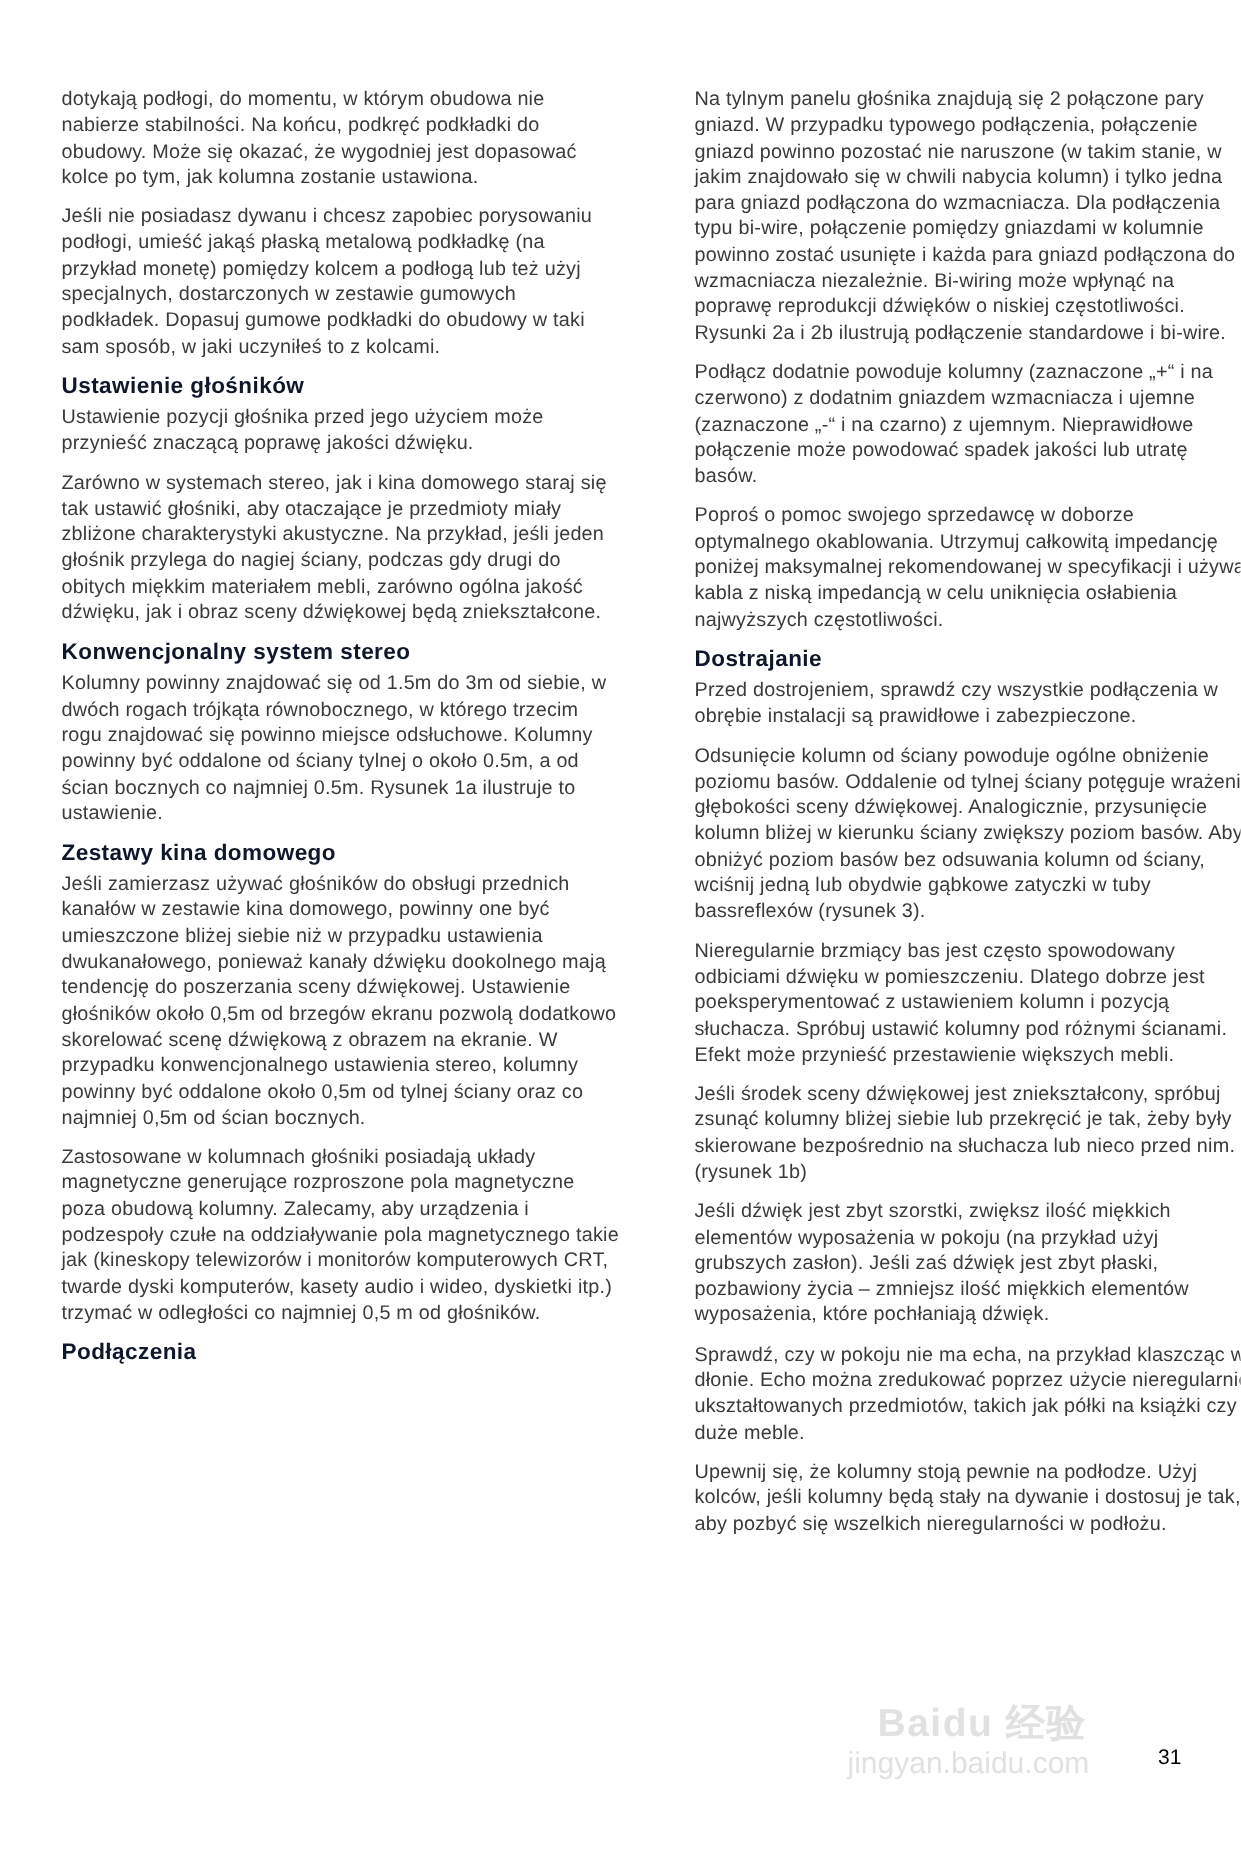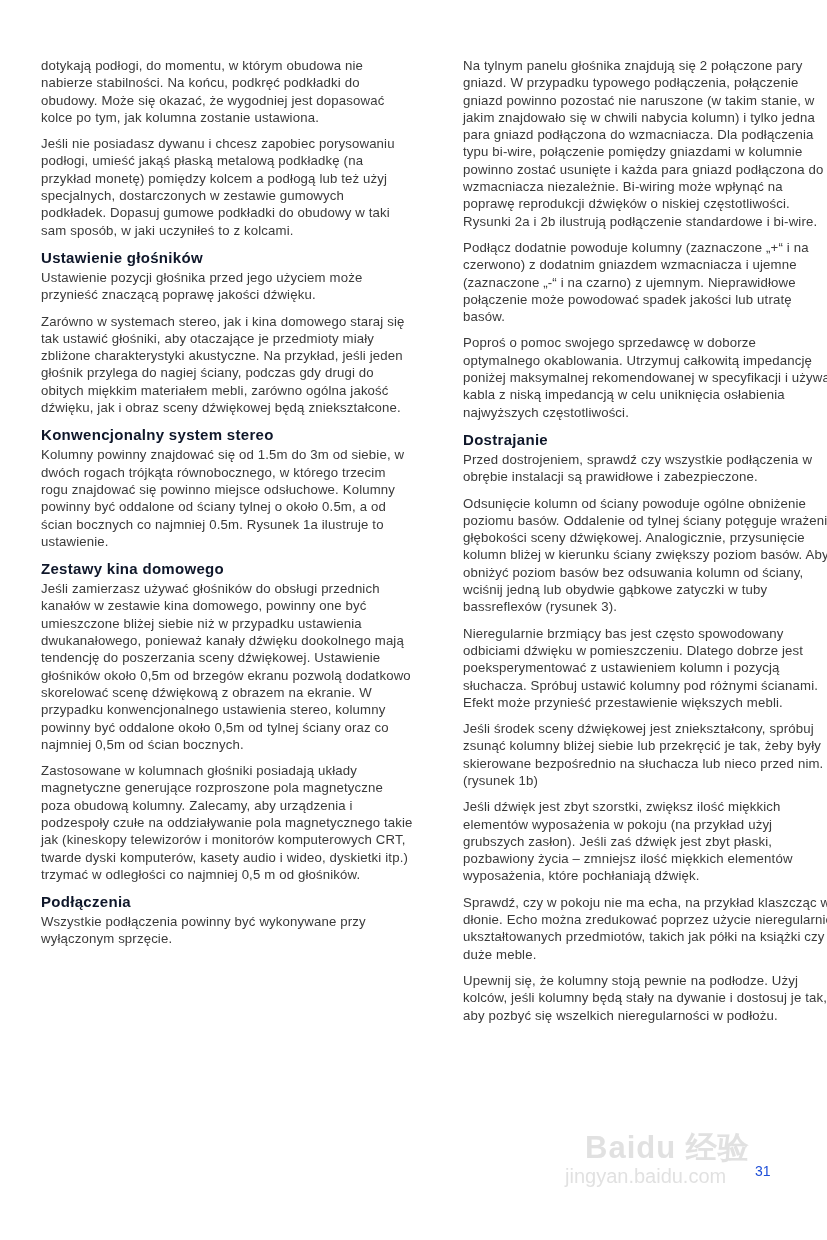--- a/index.html
+++ b/index.html
@@ -19,31 +19,31 @@
   h2 {
     margin: 4px 0 2px 0;
     font-family: "Liberation Sans", sans-serif;
     font-weight: bold;
     font-size: 15px;
     line-height: 19px;
     color: #0f172a;
     letter-spacing: 0.3px;
   }
   .pagenum {
-    position: absolute; left: 755px; top: 1163px;
+    position: absolute; left: 772px; top: 1163px;
     font-family: "Liberation Sans", sans-serif;
-    font-size: 14px; color: #1d4ed8;
+    font-size: 14px; color: #000000;
   }
   .watermark {
     position: absolute; left: 585px; top: 1130px;
     font-family: "Liberation Sans", sans-serif;
     color: rgba(200,200,200,0.55);
     pointer-events: none;
   }
-  .watermark .big { font-size: 31px; font-weight: bold; letter-spacing: 1px; line-height: 36px; }
+  .watermark .big { font-size: 26px; font-weight: bold; letter-spacing: 1px; line-height: 36px; }
   .watermark .small { font-size: 20px; font-weight: normal; margin-left: -20px; line-height: 20px; }
 </style>
 </head>
 <body>
 
 <div class="page">
 
   <div class="col left">
     <p>dotykają podłogi, do momentu, w którym obudowa nie nabierze stabilności. Na końcu, podkręć podkładki do obudowy. Może się okazać, że wygodniej jest dopasować kolce po tym, jak kolumna zostanie ustawiona.</p>
     <p>Jeśli nie posiadasz dywanu i chcesz zapobiec porysowaniu podłogi, umieść jakąś płaską metalową podkładkę (na przykład monetę) pomiędzy kolcem a podłogą lub też użyj specjalnych, dostarczonych w zestawie gumowych podkładek. Dopasuj gumowe podkładki do obudowy w taki sam sposób, w jaki uczyniłeś to z kolcami.</p>
@@ -54,21 +54,20 @@
 
     <h2>Konwencjonalny system stereo</h2>
     <p>Kolumny powinny znajdować się od 1.5m do 3m od siebie, w dwóch rogach trójkąta równobocznego, w którego trzecim rogu znajdować się powinno miejsce odsłuchowe. Kolumny powinny być oddalone od ściany tylnej o około 0.5m, a od ścian bocznych co najmniej 0.5m. Rysunek 1a ilustruje to ustawienie.</p>
 
     <h2>Zestawy kina domowego</h2>
     <p>Jeśli zamierzasz używać głośników do obsługi przednich kanałów w zestawie kina domowego, powinny one być umieszczone bliżej siebie niż w przypadku ustawienia dwukanałowego, ponieważ kanały dźwięku dookolnego mają tendencję do poszerzania sceny dźwiękowej. Ustawienie głośników około 0,5m od brzegów ekranu pozwolą dodatkowo skorelować scenę dźwiękową z obrazem na ekranie. W przypadku konwencjonalnego ustawienia stereo, kolumny powinny być oddalone około 0,5m od tylnej ściany oraz co najmniej 0,5m od ścian bocznych.</p>
 
     <p>Zastosowane w kolumnach głośniki posiadają układy magnetyczne generujące rozproszone pola magnetyczne poza obudową kolumny. Zalecamy, aby urządzenia i podzespoły czułe na oddziaływanie pola magnetycznego takie jak (kineskopy telewizorów i monitorów komputerowych CRT, twarde dyski komputerów, kasety audio i wideo, dyskietki itp.) trzymać w odległości co najmniej 0,5 m od głośników.</p>
 
     <h2>Podłączenia</h2>
-    <p>Wszystkie podłączenia powinny być wykonywane przy wyłączonym sprzęcie.</p>
   </div>
 
   <div class="col right">
     <p>Na tylnym panelu głośnika znajdują się 2 połączone pary gniazd. W przypadku typowego podłączenia, połączenie gniazd powinno pozostać nie naruszone (w takim stanie, w jakim znajdowało się w chwili nabycia kolumn) i tylko jedna para gniazd podłączona do wzmacniacza. Dla podłączenia typu bi-wire, połączenie pomiędzy gniazdami w kolumnie powinno zostać usunięte i każda para gniazd podłączona do wzmacniacza niezależnie. Bi-wiring może wpłynąć na poprawę reprodukcji dźwięków o niskiej częstotliwości. Rysunki 2a i 2b ilustrują podłączenie standardowe i bi-wire.</p>
     <p>Podłącz dodatnie powoduje kolumny (zaznaczone „+“ i na czerwono) z dodatnim gniazdem wzmacniacza i ujemne (zaznaczone „-“ i na czarno) z ujemnym. Nieprawidłowe połączenie może powodować spadek jakości lub utratę basów.</p>
     <p>Poproś o pomoc swojego sprzedawcę w doborze optymalnego okablowania. Utrzymuj całkowitą impedancję poniżej maksymalnej rekomendowanej w specyfikacji i używaj kabla z niską impedancją w celu uniknięcia osłabienia najwyższych częstotliwości.</p>
 
     <h2>Dostrajanie</h2>
     <p>Przed dostrojeniem, sprawdź czy wszystkie podłączenia w obrębie instalacji są prawidłowe i zabezpieczone.</p>
     <p>Odsunięcie kolumn od ściany powoduje ogólne obniżenie poziomu basów. Oddalenie od tylnej ściany potęguje wrażenie głębokości sceny dźwiękowej. Analogicznie, przysunięcie kolumn bliżej w kierunku ściany zwiększy poziom basów. Aby obniżyć poziom basów bez odsuwania kolumn od ściany, wciśnij jedną lub obydwie gąbkowe zatyczki w tuby bassreflexów (rysunek 3).</p>

